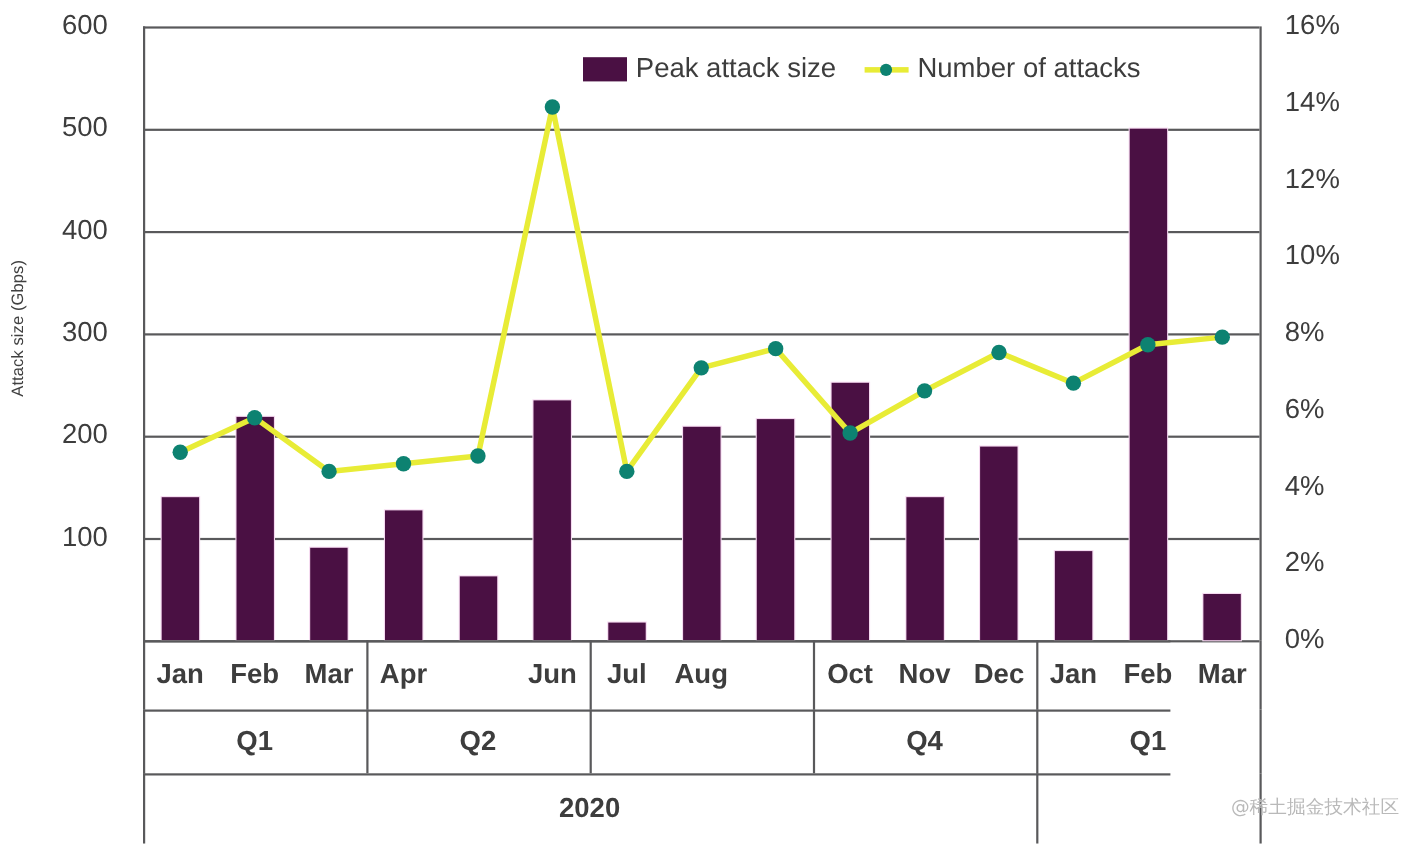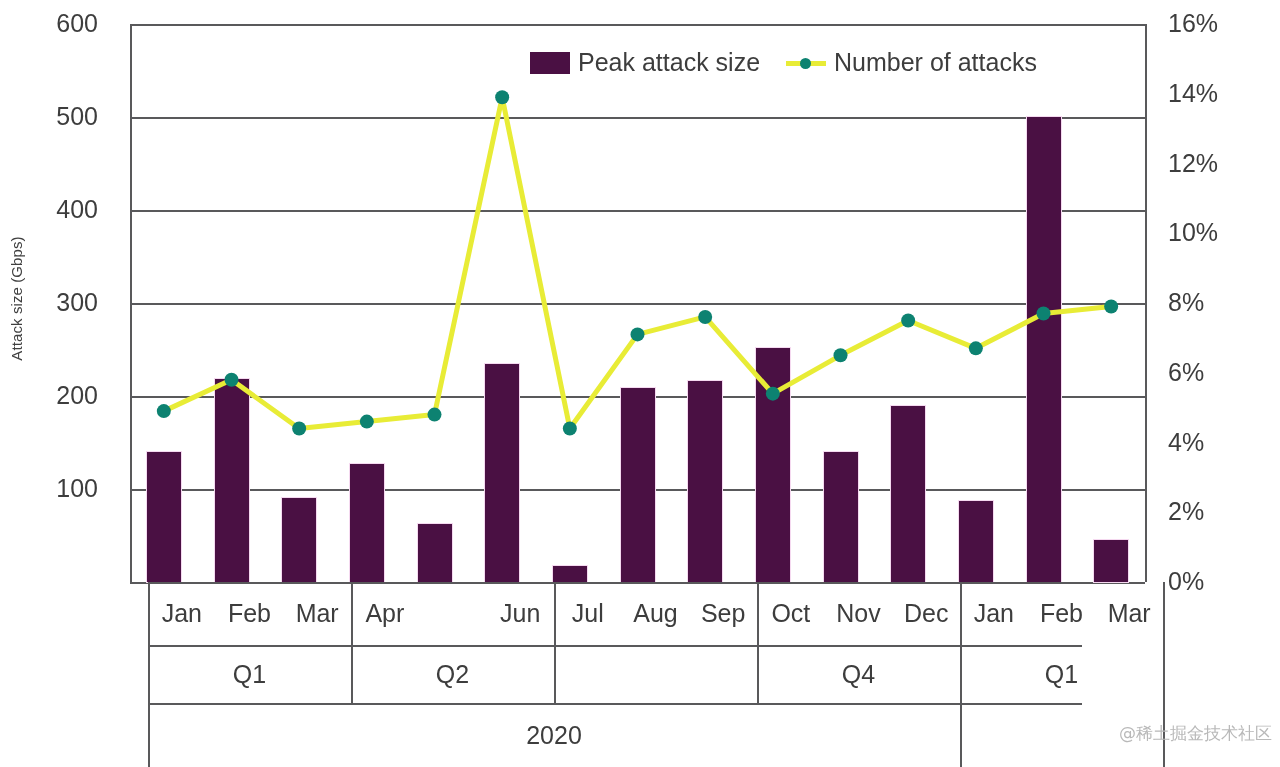--- a/index.html
+++ b/index.html
@@ -79,21 +79,21 @@
   }
   .legend-swatch-line .lln{
     position:absolute;left:0;top:9px;width:40px;height:5px;background:#e8ec36;
   }
   .legend-swatch-line .lmk{
     position:absolute;left:14px;top:6px;width:11px;height:11px;border-radius:50%;
     background:#0d8271;
   }
 
   
-  #cat-rows{position:absolute;left:148px;top:582px;width:934px;height:185px;}
+  #cat-rows{position:absolute;left:130px;top:582px;width:934px;height:185px;font-weight:bold;}
   .cat-row{position:absolute;left:0;width:100%;}
   #row-month{top:0;height:63px;}
   #row-quarter{top:63px;height:58px;text-align:center;}
   #row-year{top:121px;height:64px;}
 
   .row-border-top{
     position:absolute;left:0;top:0;width:100%;height:0;border-top:2px solid #59595b;
   }
   .month-cell,.quarter-cell,.year-cell{
     position:absolute;top:0;height:100%;
@@ -205,21 +205,20 @@
   <div id="cat-rows">
     <div class="cat-row" id="row-month">
       <div class="row-border-top"></div>
     <div class="month-cell" style="left: 0px; width: 67.6667px;">Jan</div>
         <div class="month-cell" style="left: 67.6667px; width: 67.6667px;">Feb</div>
         <div class="month-cell" style="left: 135.333px; width: 67.6667px;">Mar</div>
         <div class="month-cell" style="left: 203px; width: 67.6667px;">Apr</div>
         <div class="month-cell" style="left: 338.333px; width: 67.6667px;">Jun</div>
         <div class="month-cell" style="left: 406px; width: 67.6667px;">Jul</div>
         <div class="month-cell" style="left: 473.667px; width: 67.6667px;">Aug</div>
-        <div class="month-cell" style="left: 541.333px; width: 67.6667px;">Sep</div>
         <div class="month-cell" style="left: 609px; width: 67.6667px; text-align: right;">Oct</div>
         <div class="month-cell" style="left: 676.667px; width: 67.6667px;">Nov</div>
         <div class="month-cell" style="left: 744.333px; width: 67.6667px;">Dec</div>
         <div class="month-cell" style="left: 812px; width: 67.6667px;">Jan</div>
         <div class="month-cell" style="left: 879.667px; width: 67.6667px;">Feb</div>
         <div class="month-cell" style="left: 947.333px; width: 67.6667px;">Mar</div>
         <div class="vsep" style="left: 203px;"></div>
         <div class="vsep" style="left: 406px;"></div>
         <div class="vsep" style="left: 609px;"></div>
         <div class="vsep" style="left: 812px;"></div>

